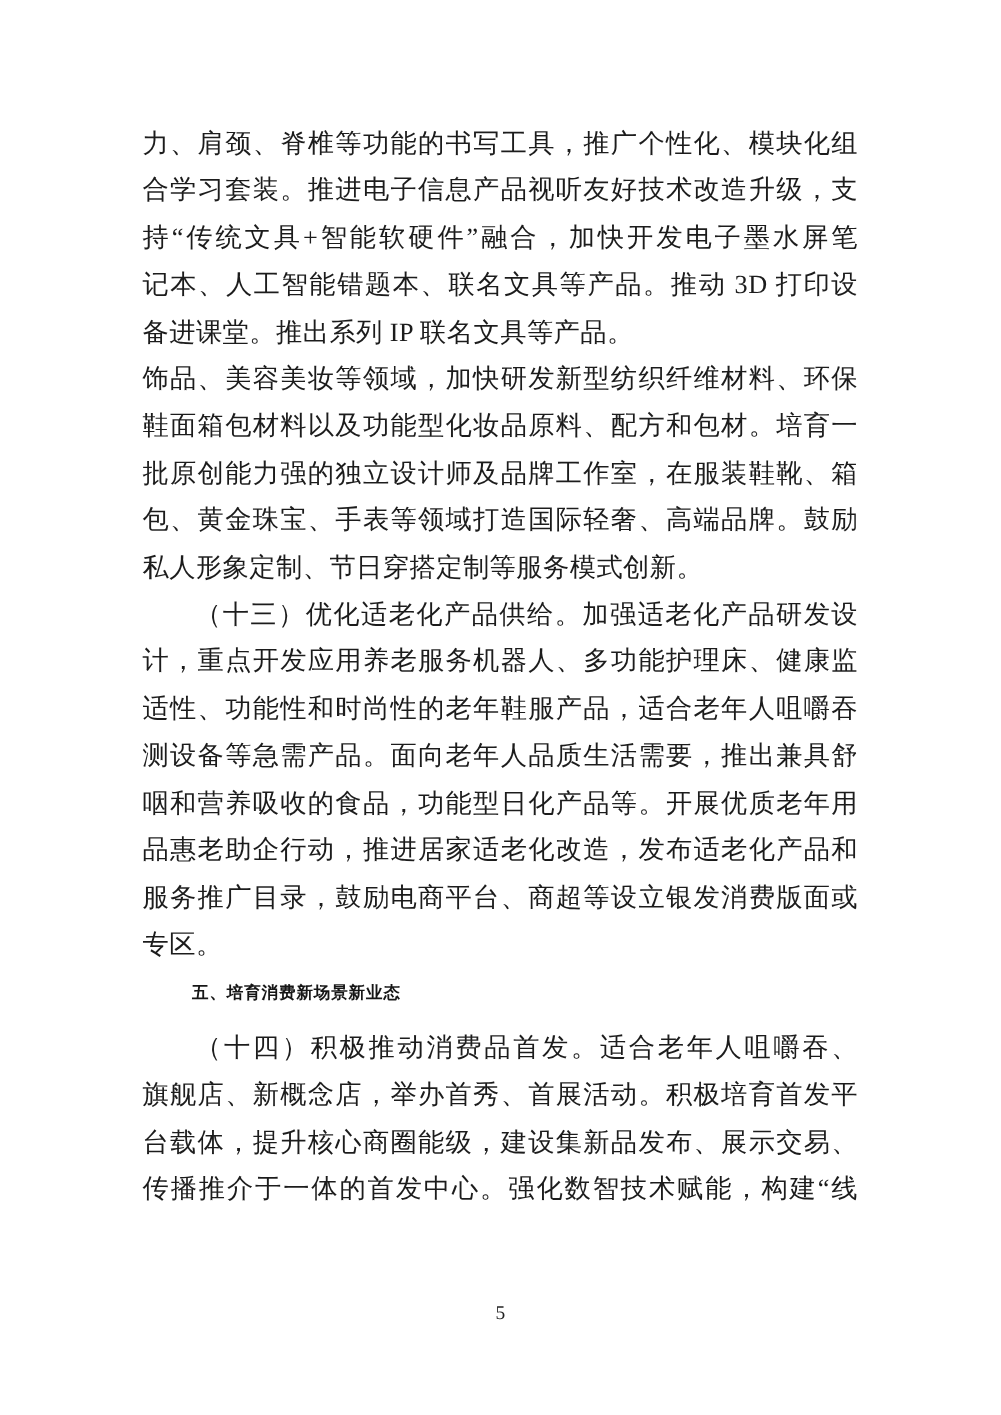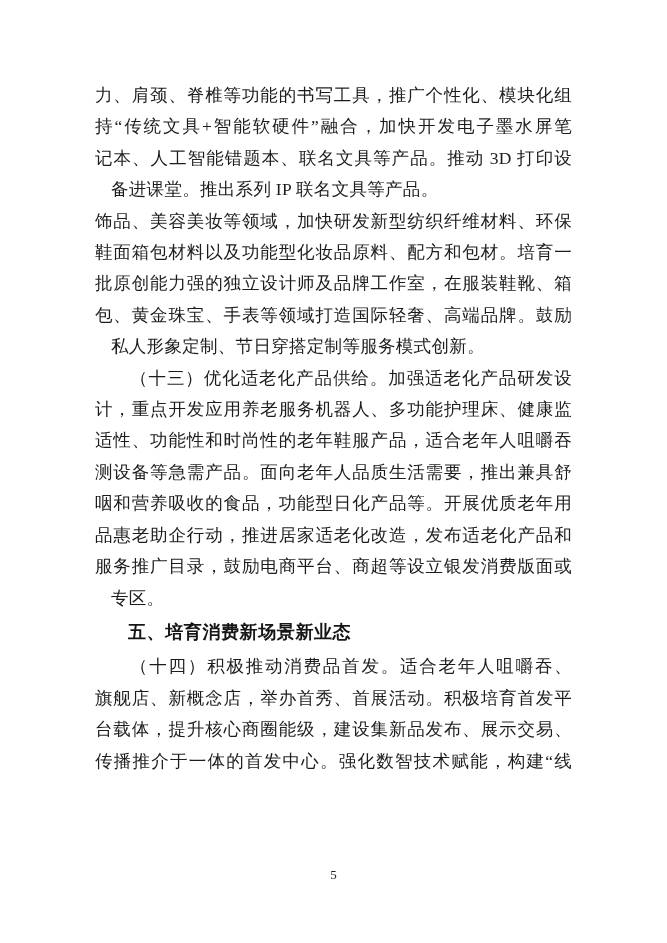--- a/index.html
+++ b/index.html
@@ -35,26 +35,25 @@
     text-justify: inter-character;
     white-space: nowrap;
     letter-spacing: 0.3px;
   }
   .line.indent {
     padding-left: 35px;
   }
   .line.no-spread {
     text-align-last: left;
     white-space: normal;
-    margin-left: 16px;
   }
   .heading {
-    font-family: Liberation Serif, serif;
+    font-family: Liberation Mono, monospace;
     font-weight: 700;
-    font-size: 18px;
+    font-size: 11px;
     line-height: 31.4px;
     padding-left: 33px;
     margin-top: 3px;
     margin-bottom: 3px;
     letter-spacing: 0.6px;
     color: #161616;
   }
   .page-footer {
     position: absolute;
     top: 866px;
@@ -67,20 +66,21 @@
     font-family: "Liberation Serif", "DejaVu Serif", serif;
   }
 </style>
 </head>
 <body>
 
 <div class="page">
   <div class="doc-body" id="doc-body">
       <div class="para">
         <div class="line">力、肩颈、脊椎等功能的书写工具，推广个性化、模块化组</div>
+        <div class="line">合学习套装。推进电子信息产品视听友好技术改造升级，支</div>
         <div class="line">持“传统文具+智能软硬件”融合，加快开发电子墨水屏笔</div>
         <div class="line">记本、人工智能错题本、联名文具等产品。推动 3D 打印设</div>
         <div class="line no-spread">备进课堂。推出系列 IP 联名文具等产品。</div>
       </div>
       <div class="para">
         <div class="line">饰品、美容美妆等领域，加快研发新型纺织纤维材料、环保</div>
         <div class="line">鞋面箱包材料以及功能型化妆品原料、配方和包材。培育一</div>
         <div class="line">批原创能力强的独立设计师及品牌工作室，在服装鞋靴、箱</div>
         <div class="line">包、黄金珠宝、手表等领域打造国际轻奢、高端品牌。鼓励</div>
         <div class="line no-spread">私人形象定制、节日穿搭定制等服务模式创新。</div>

